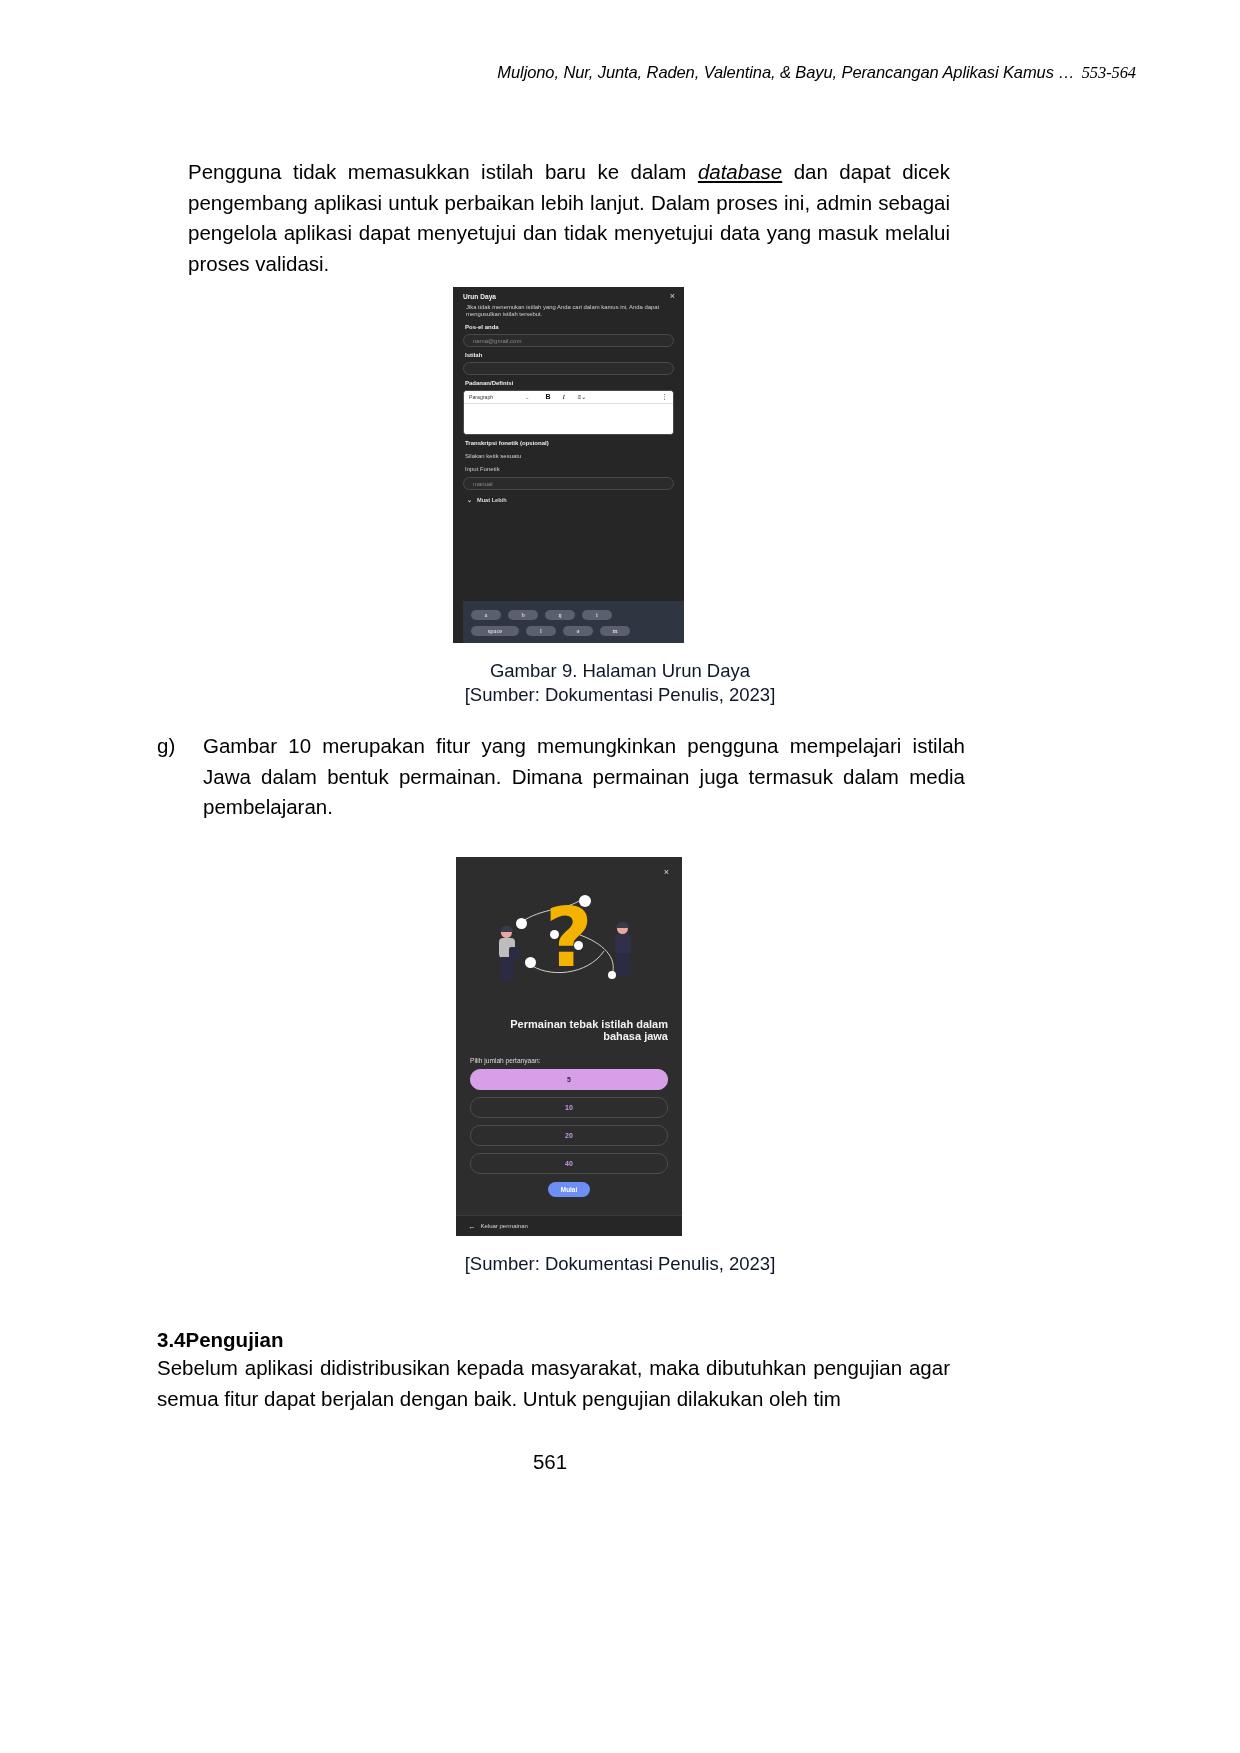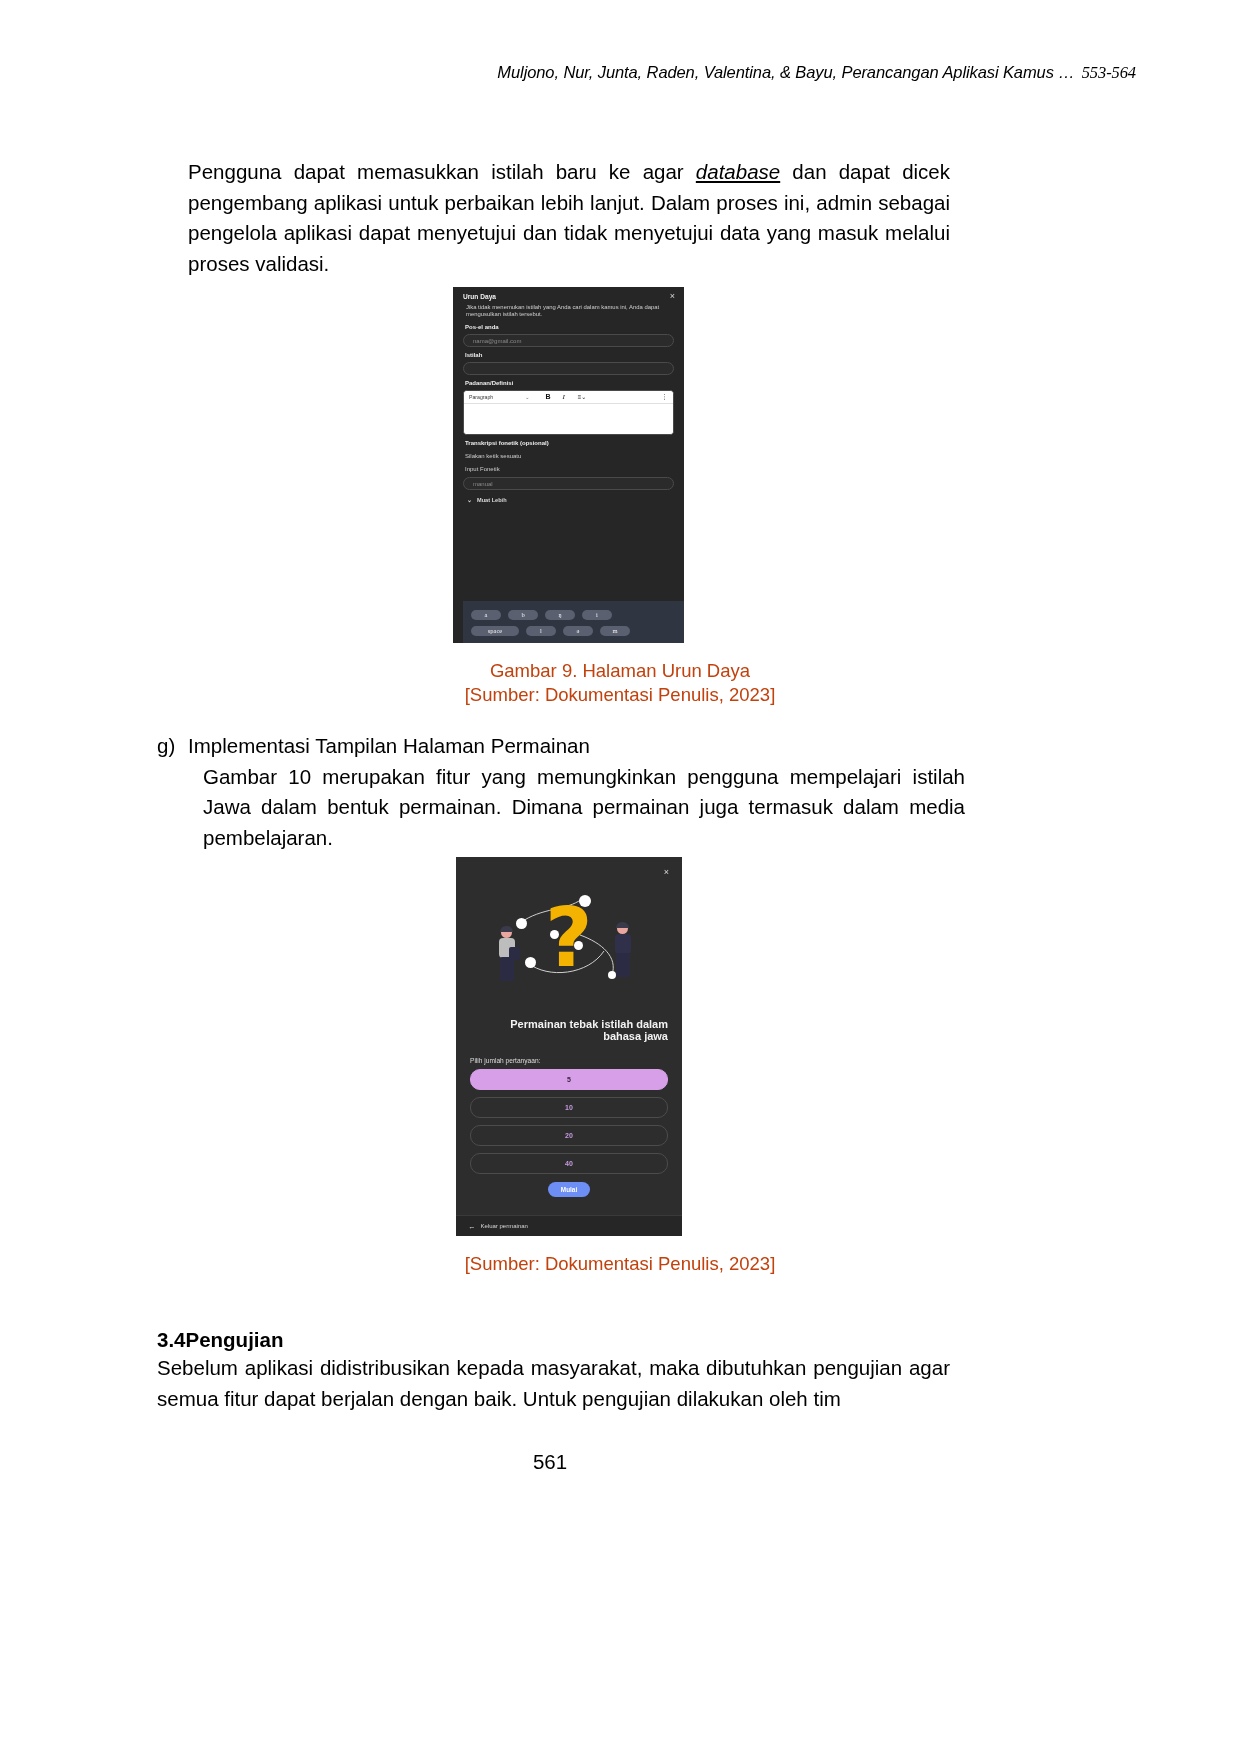--- a/index.html
+++ b/index.html
@@ -105,21 +105,21 @@
   }
 
   
   .caption {
     position: absolute;
     left: 0;
     width: 1240px;
     text-align: center;
     font-size: 18.5px;
     line-height: 24px;
-    color: #c2410c;
+    color: #0f172a;
   }
   .caption.c9 { top: 659px; }
   .caption.c10 { top: 1252px; }
 
   
   .shot {
     position: absolute;
     background: #1c1c1c;
     overflow: hidden;
   }
@@ -433,21 +433,21 @@
 </head>
 <body>
 
 <div class="page">
 
   <div class="running-head">
     <span>Muljono, Nur, Junta, Raden, Valentina, &amp; Bayu, Perancangan Aplikasi Kamus …</span><span class="pages">553-564</span>
   </div>
 
   <div class="body-block p1">
-    <span>Pengguna dapat memasukkan istilah baru ke agar </span><i>database</i><span> dan dapat dicek pengembang aplikasi untuk perbaikan lebih lanjut.  Dalam proses ini, admin sebagai pengelola aplikasi dapat menyetujui dan tidak menyetujui data yang masuk melalui proses validasi.</span>
+    <span>Pengguna tidak memasukkan istilah baru ke dalam </span><i>database</i><span> dan dapat dicek pengembang aplikasi untuk perbaikan lebih lanjut.  Dalam proses ini, admin sebagai pengelola aplikasi dapat menyetujui dan tidak menyetujui data yang masuk melalui proses validasi.</span>
   </div>
 
   <div class="shot shot-urun">
     <div class="ud-inner">
       <div class="ud-close">×</div>
       <div class="ud-title">Urun Daya</div>
       <div class="ud-desc">Jika tidak menemukan istilah yang Anda cari dalam kamus ini, Anda dapat mengusulkan istilah tersebut.</div>
 
       <div class="ud-label">Pos-el anda</div>
       <div class="ud-input">nama@gmail.com</div>
@@ -495,21 +495,20 @@
     </div>
   </div>
 
   <div class="caption c9">
     <div>Gambar 9. Halaman Urun Daya</div>
     <div>[Sumber: Dokumentasi Penulis, 2023]</div>
   </div>
 
   <div class="list-item g">
     <span class="list-marker">g)</span>
-    <div class="list-heading">Implementasi Tampilan Halaman Permainan</div>
     <div class="list-para">Gambar 10 merupakan fitur yang memungkinkan pengguna mempelajari istilah Jawa dalam bentuk permainan.   Dimana permainan juga termasuk dalam media pembelajaran.</div>
   </div>
 
   <div class="shot shot-game">
     <div class="gm-inner">
       <div class="gm-close">×</div>
 
       <div class="gm-illus">
         <svg class="gm-curve" viewBox="0 0 214 142" preserveAspectRatio="none">
           <path d="M58 52 C80 36 104 40 120 28" stroke="#cfcfcf" stroke-width="1" fill="none"></path>

